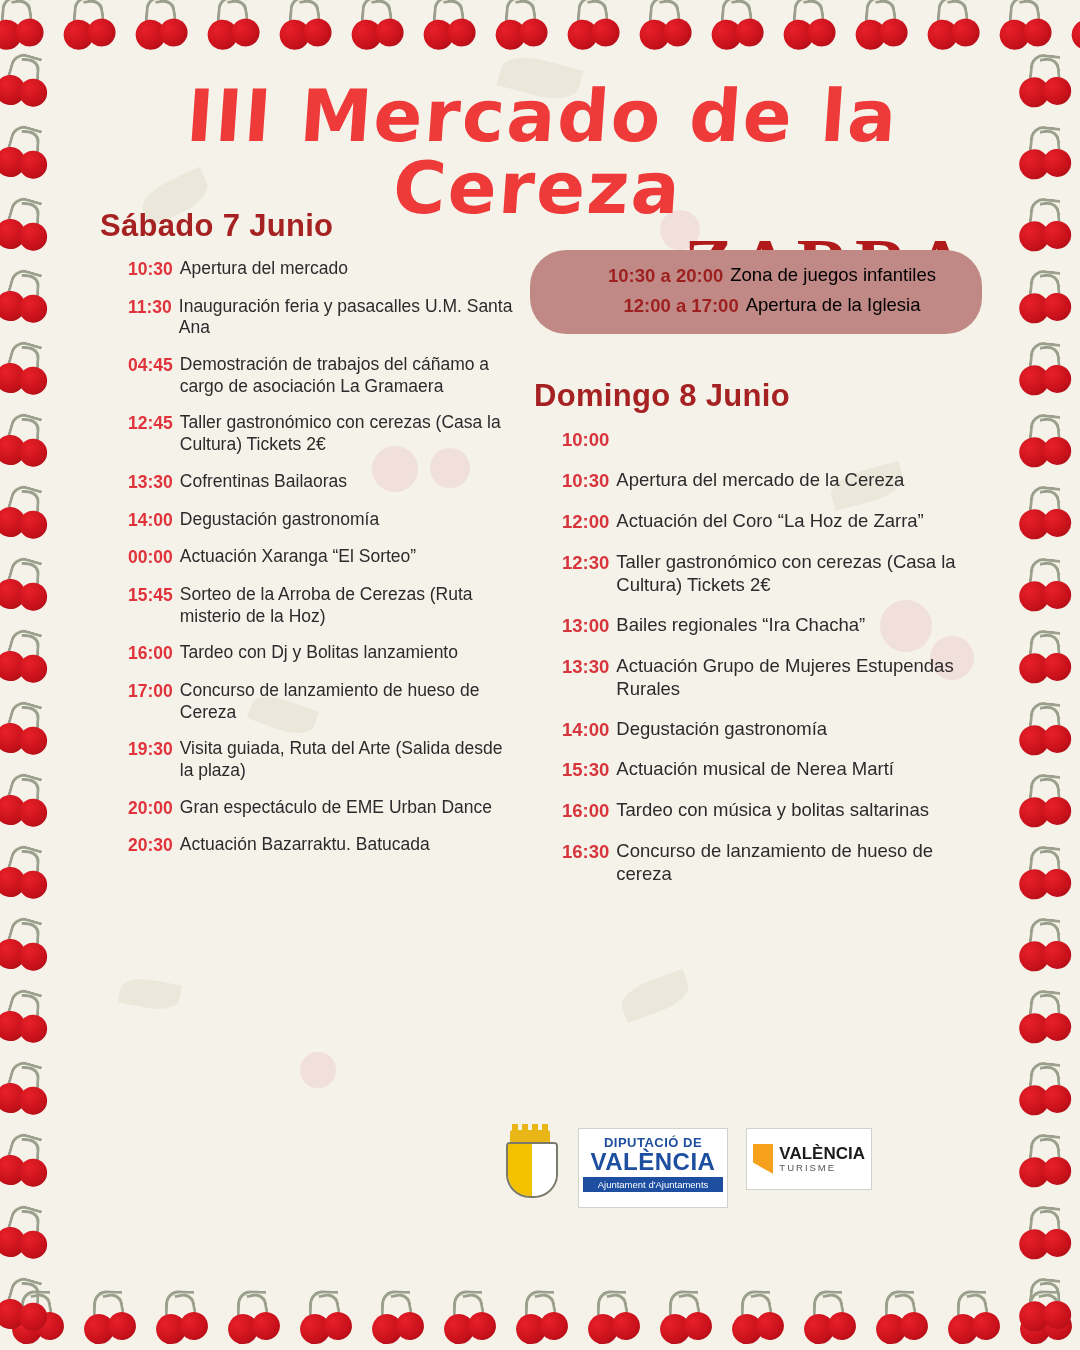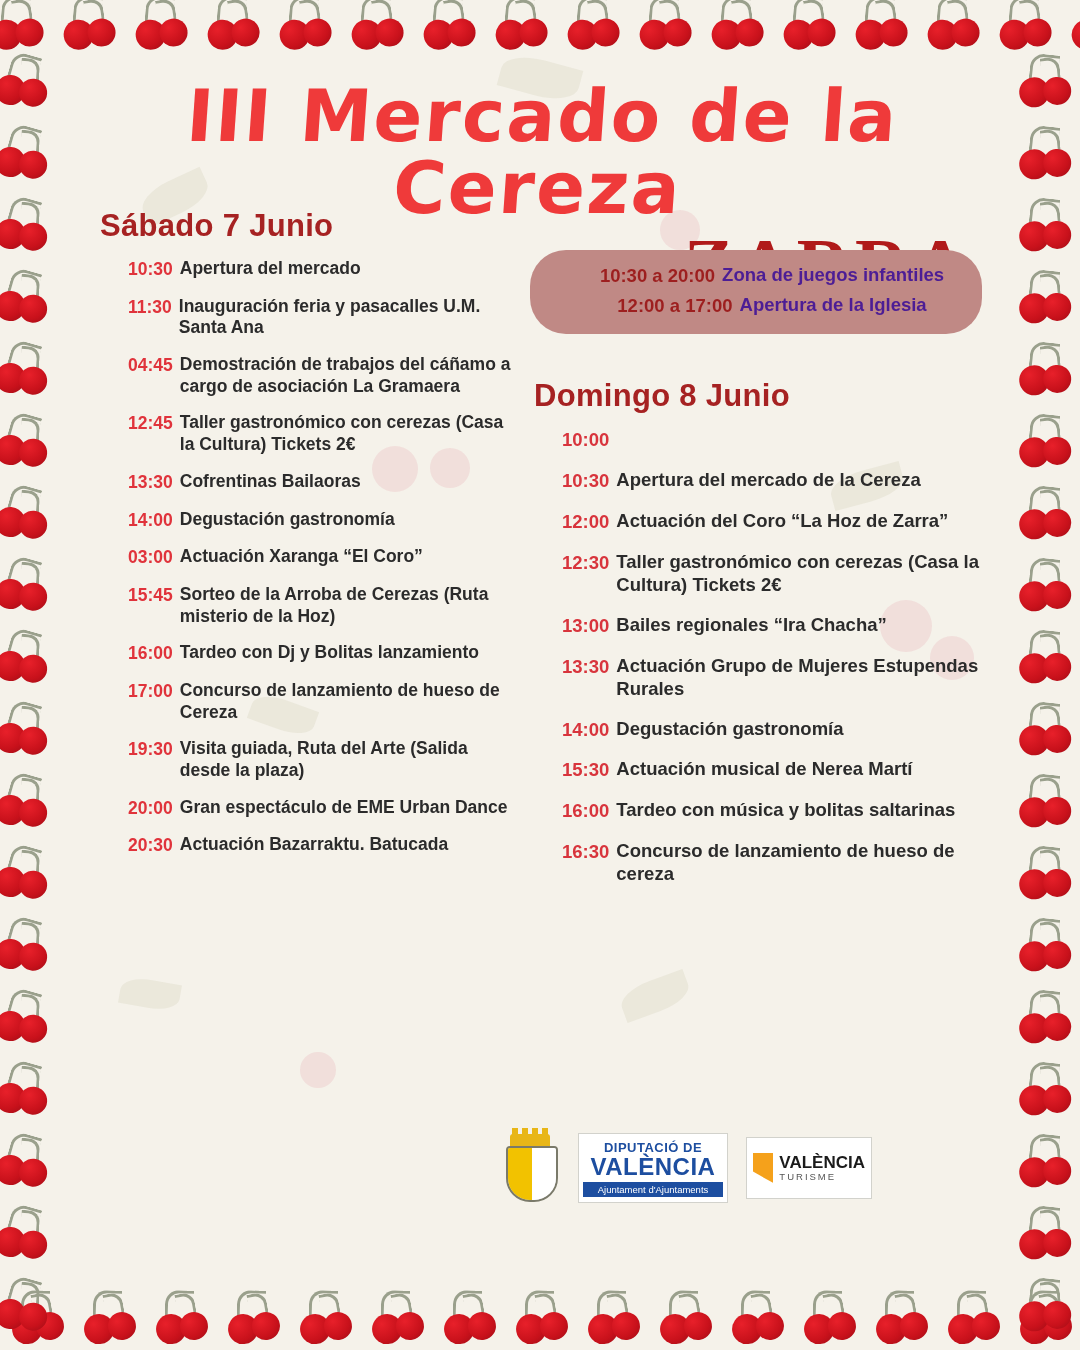--- a/index.html
+++ b/index.html
@@ -133,21 +133,21 @@
     flex: 0 0 auto;
     font-weight: bold;
     color: #e0333b;
     font-size: 17.5px;
     padding-right: 7px;
     white-space: nowrap;
     padding-top: 1px;
     margin-left: 32px;
   }
   .evt .desc {
-    font-weight: bold;
+    font-weight: normal;
     color: #2b2b2b;
     font-size: 17.5px;
   }
   .col-right .evt .time { font-size: 18.5px; color: #d8343c; }
   .col-right .evt .desc { font-size: 18.5px; }
   .col-right .evt { margin-bottom: 17px; }
 
   
   .pill {
     position: absolute;
@@ -155,31 +155,30 @@
     top: 42px;
     width: 452px;
     background: #c08985;
     border-radius: 36px;
     padding: 14px 18px 16px 18px;
     box-sizing: border-box;
   }
   .pill .evt { margin-bottom: 6px; justify-content: center; }
   .pill .evt:last-child { margin-bottom: 0; }
   .pill .evt .time { color: #9d1f1f; font-size: 18.5px; }
-  .pill .evt .desc { color: #4c1d95; font-size: 18.5px; }
+  .pill .evt .desc { color: #000000; font-size: 18.5px; }
 
   
   .logos {
     position: absolute;
     left: 500px;
     top: 1128px;
     width: 420px;
     height: 80px;
     display: flex;
-    align-items: center;
     gap: 18px;
   }
   .logo-shield {
     width: 60px; height: 72px;
     position: relative;
   }
   .shield-body {
     position: absolute; left: 6px; top: 14px;
     width: 48px; height: 52px;
     background: #d9d9d9;
@@ -683,22 +682,22 @@
             </div>
             <div class="evt">
               <span class="time">13:30</span>
               <span class="desc">Cofrentinas Bailaoras</span>
             </div>
             <div class="evt">
               <span class="time">14:00</span>
               <span class="desc">Degustación gastronomía</span>
             </div>
             <div class="evt">
-              <span class="time">03:00</span>
-              <span class="desc">Actuación Xaranga “El Coro”</span>
+              <span class="time">00:00</span>
+              <span class="desc">Actuación Xaranga “El Sorteo”</span>
             </div>
             <div class="evt">
               <span class="time">15:45</span>
               <span class="desc">Sorteo de la Arroba de Cerezas (Ruta misterio de la Hoz)</span>
             </div>
             <div class="evt">
               <span class="time">16:00</span>
               <span class="desc">Tardeo con Dj y Bolitas lanzamiento</span>
             </div>
             <div class="evt">

